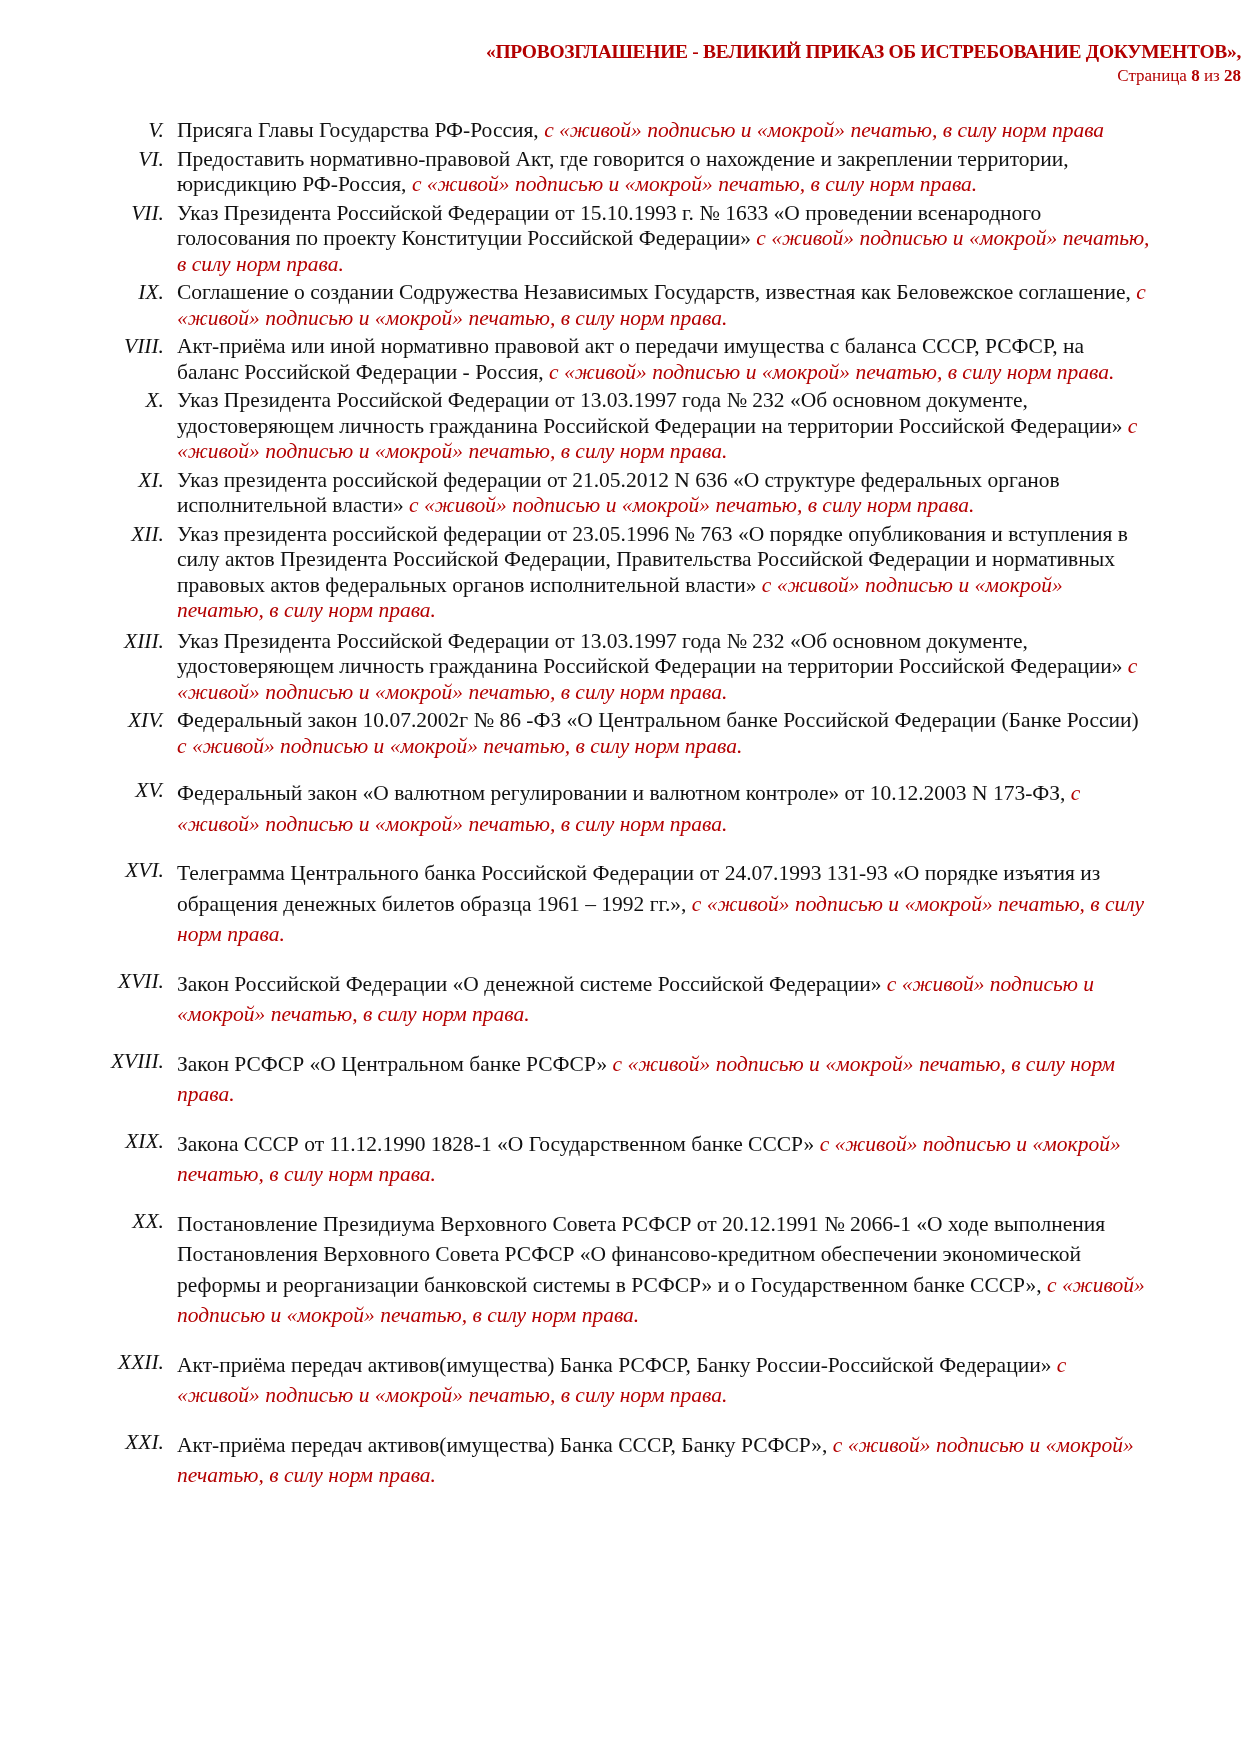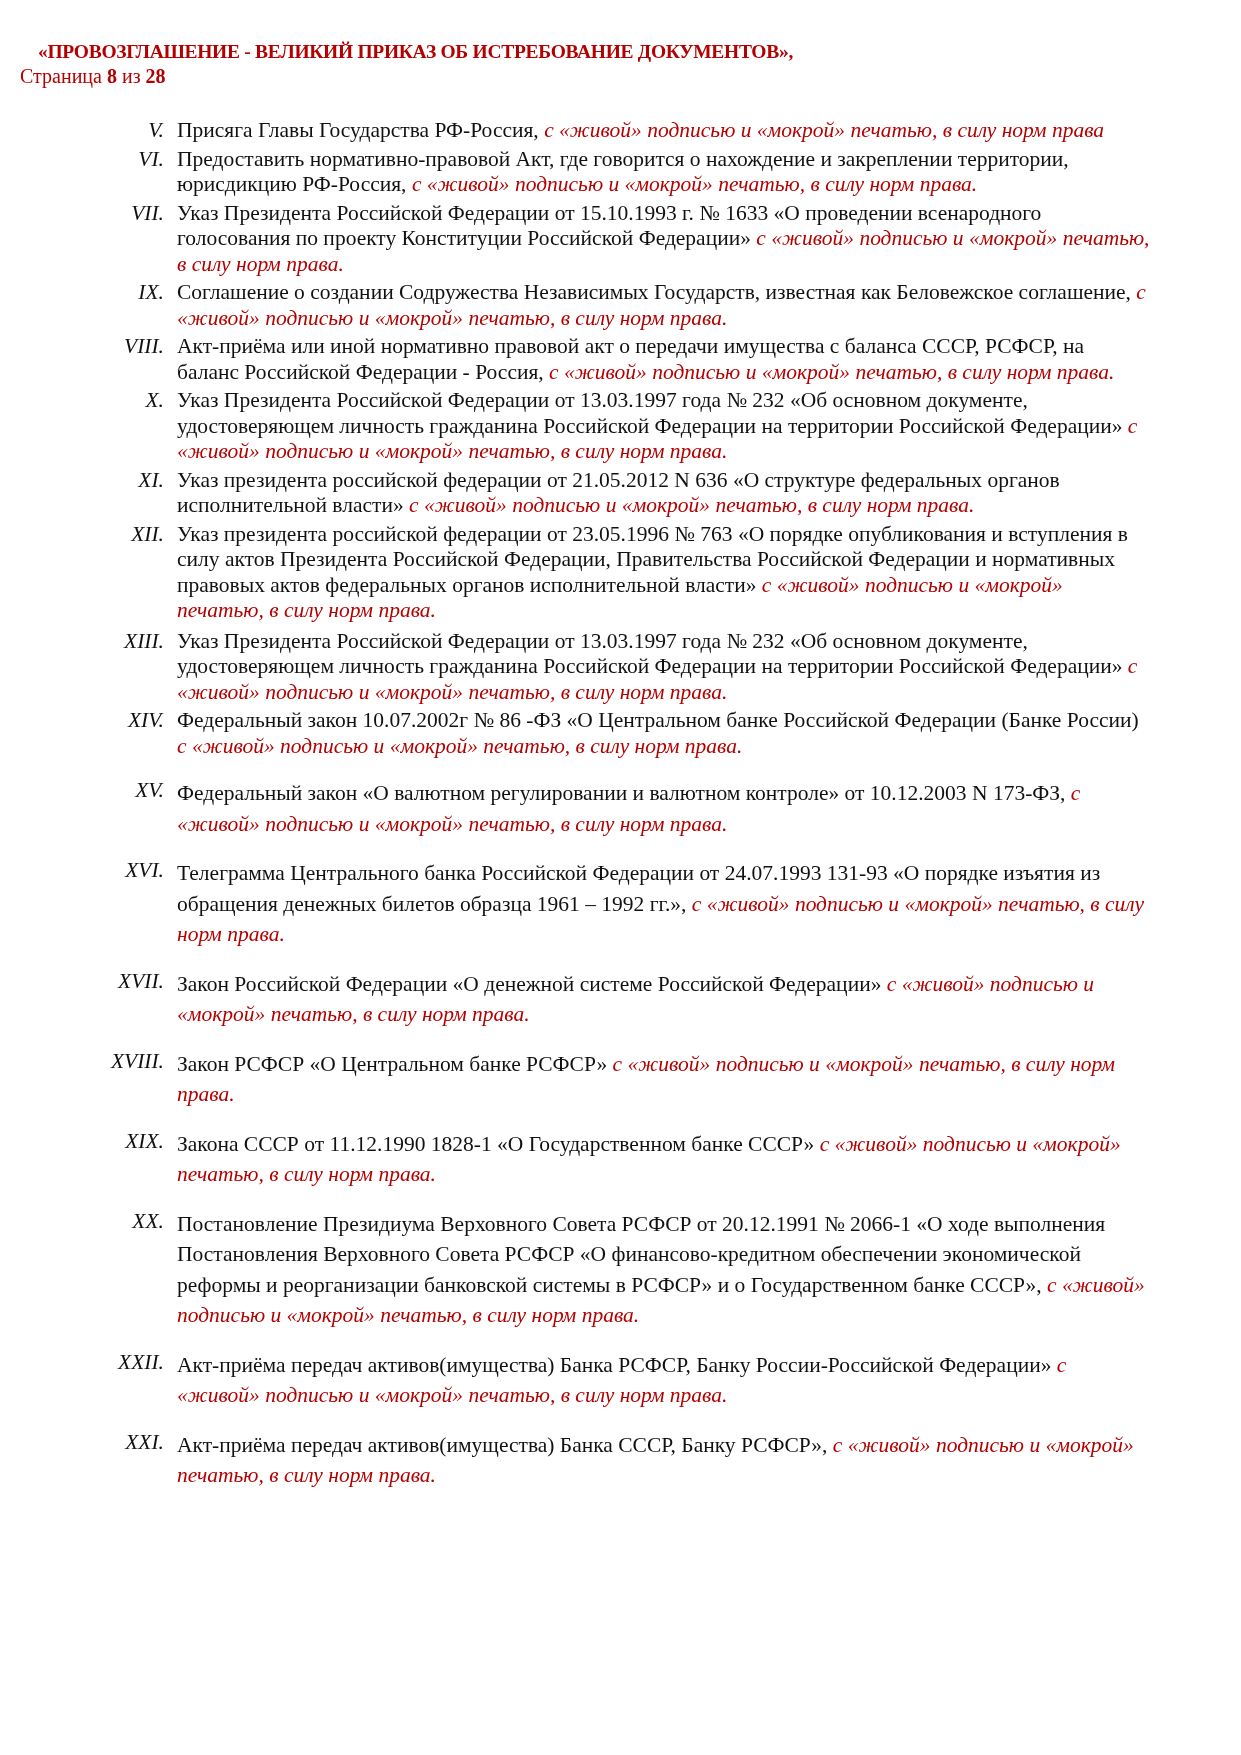--- a/index.html
+++ b/index.html
@@ -1,21 +1,21 @@
 <!DOCTYPE html>
 <html><head>
 <meta charset="utf-8">
 <style>
   html, body { margin: 0; padding: 0; background: #ffffff; }
   body { width: 1241px; height: 1755px; position: relative; overflow: hidden; }
   .page { position: absolute; left: 0; top: 0; width: 1241px; height: 1755px; background: #fff; }
-  .header { position: absolute; left: 0; top: 40px; width: 1241px; text-align: left;
+  .header { position: absolute; left: 0; top: 40px; width: 1241px; text-align: right;
     font-family: "Liberation Serif", serif; color: #b30000; }
   .header .title { font-size: 19.5px; font-weight: bold; line-height: 24px; letter-spacing: -0.3px; padding-left: 38px; }
-  .header .pageno { font-size: 20px; line-height: 24px; padding-left: 20px; }
+  .header .pageno { font-size: 17px; line-height: 24px; padding-left: 20px; }
   .header .pageno b { font-weight: bold; }
   .list { position: absolute; left: 0; top: 118px; width: 1241px;
     font-family: "Liberation Serif", serif; font-size: 21.5px; color: #111; }
   .item { position: relative; padding-left: 177px; padding-right: 90px; }
   .item .num { position: absolute; left: 0; width: 164px; text-align: right; font-style: italic; color: #111; }
   .item .body { line-height: 25.5px; }
   .red { color: #b30000; font-style: italic; }
   .lh-sm .body { line-height: 25.5px; }
   .lh-lg .body { line-height: 30.5px; margin-top: 19px; }
 </style>

